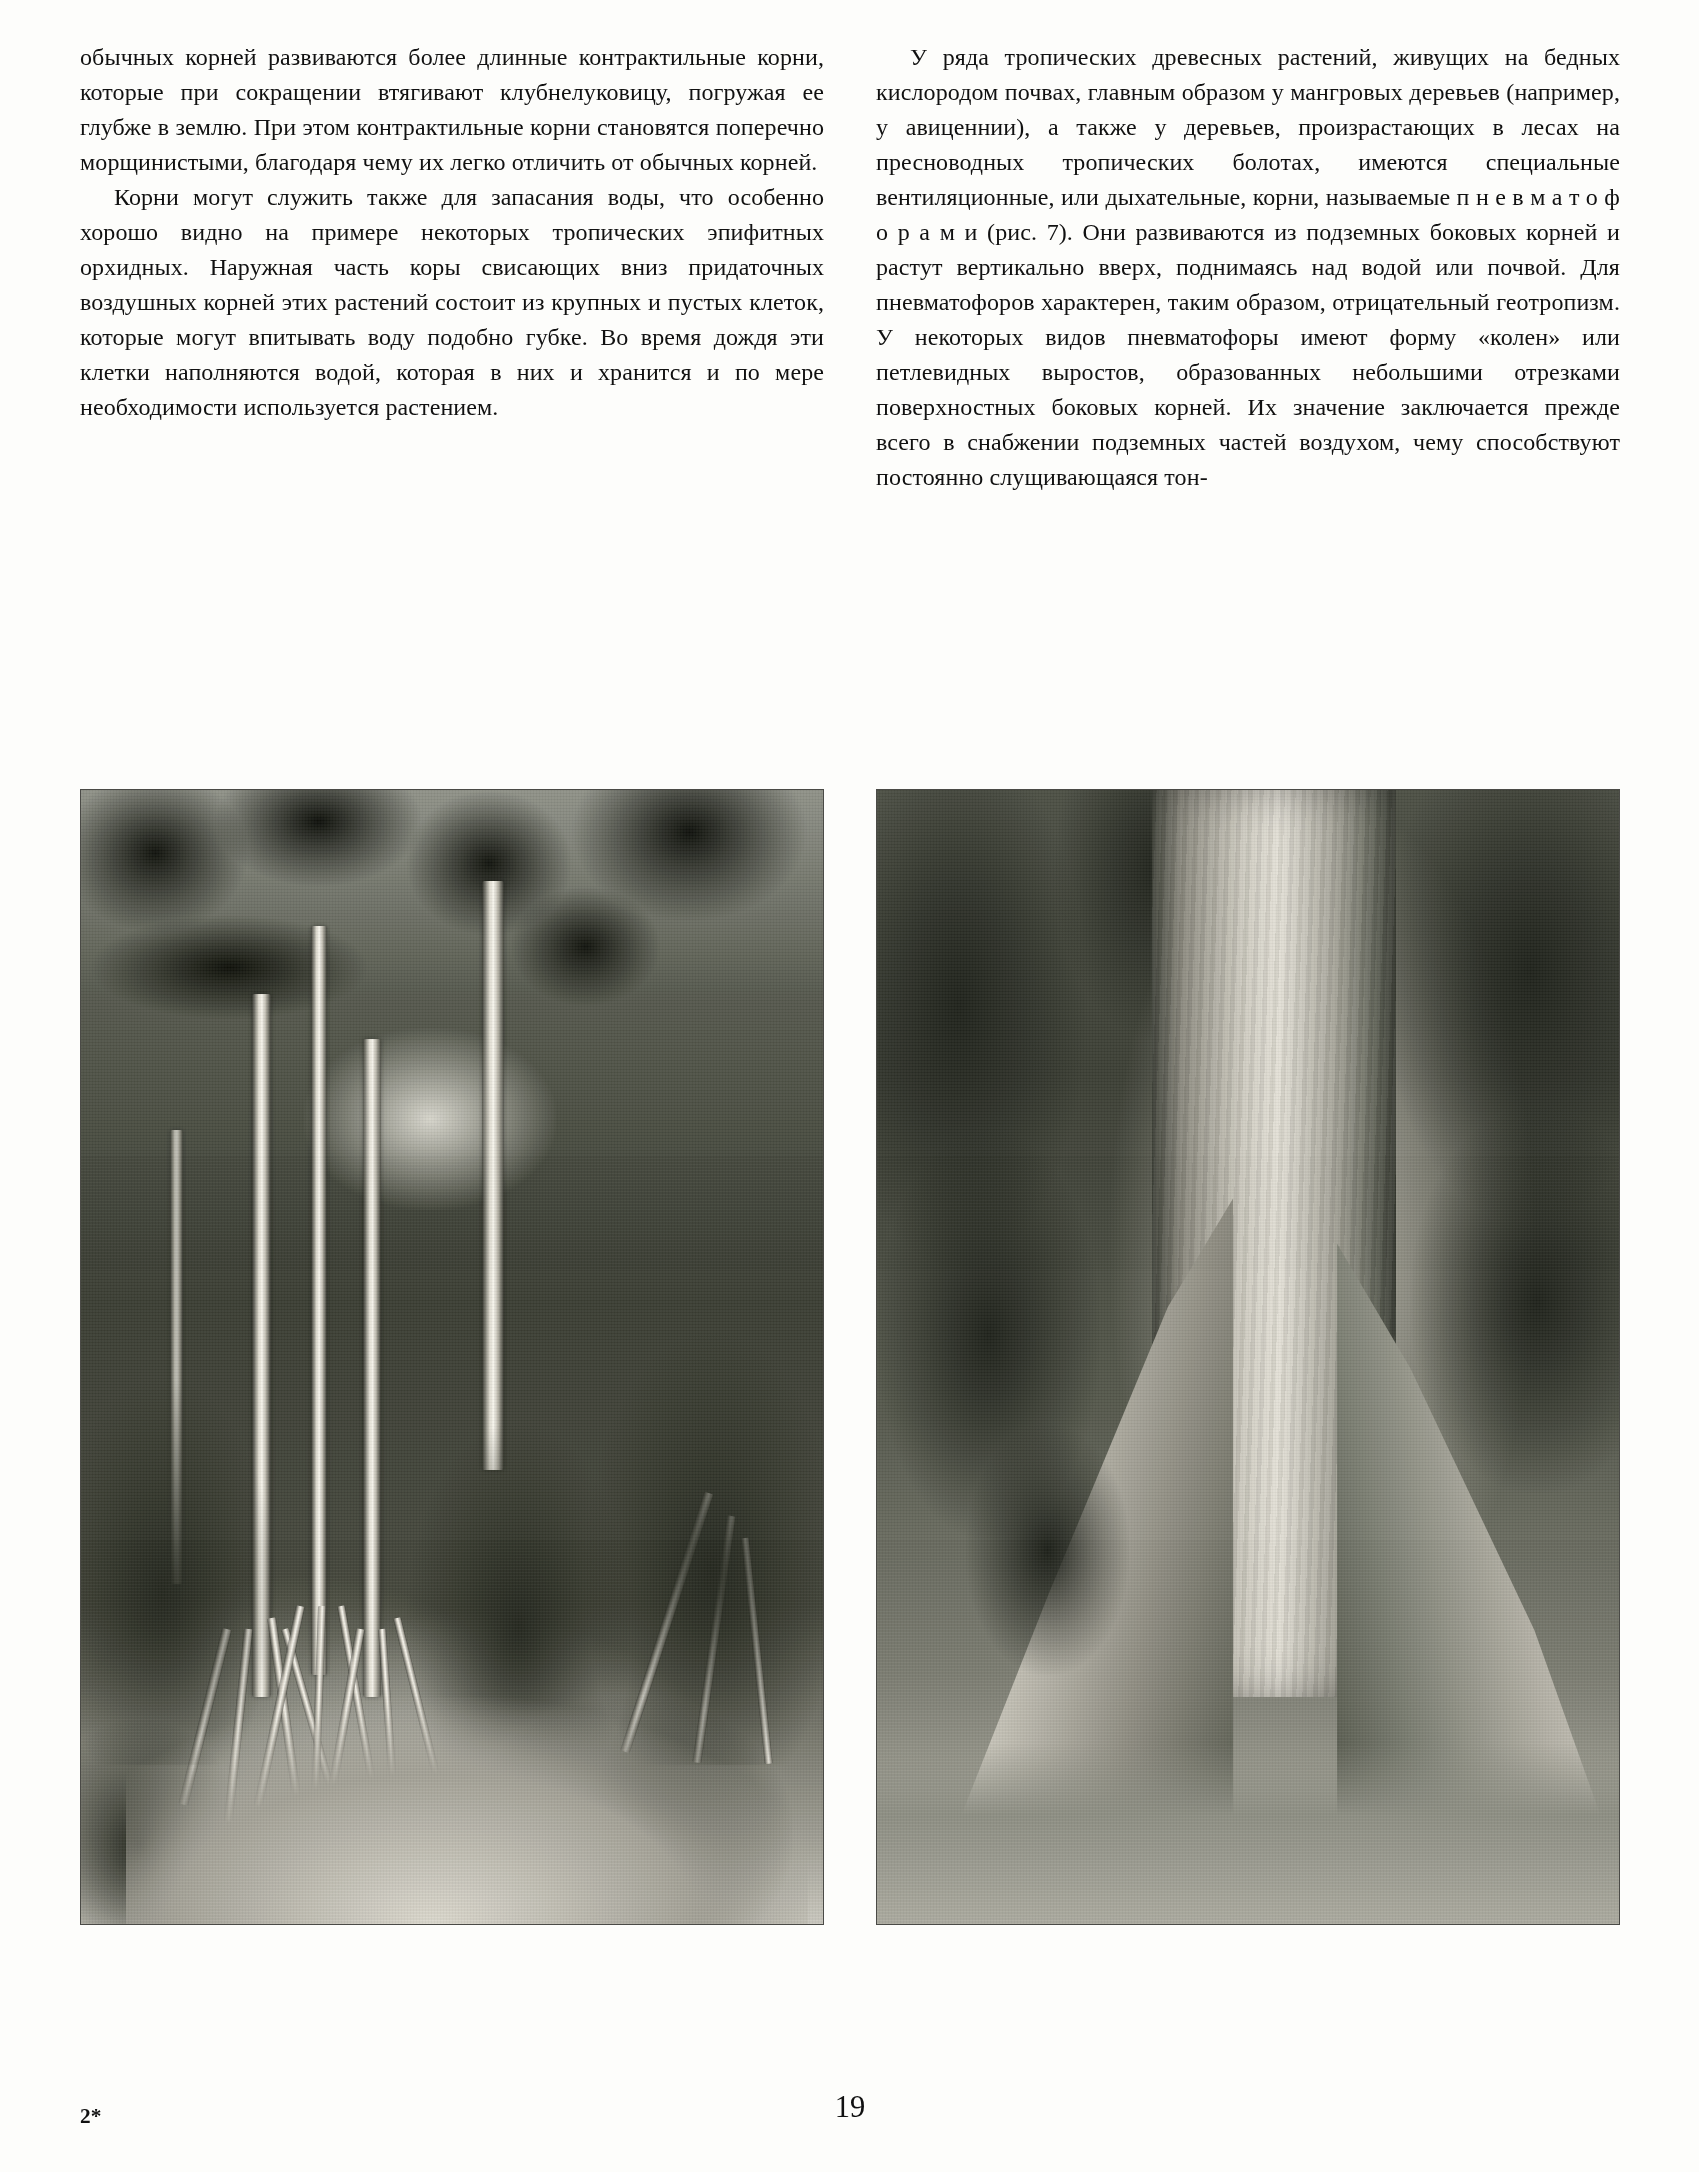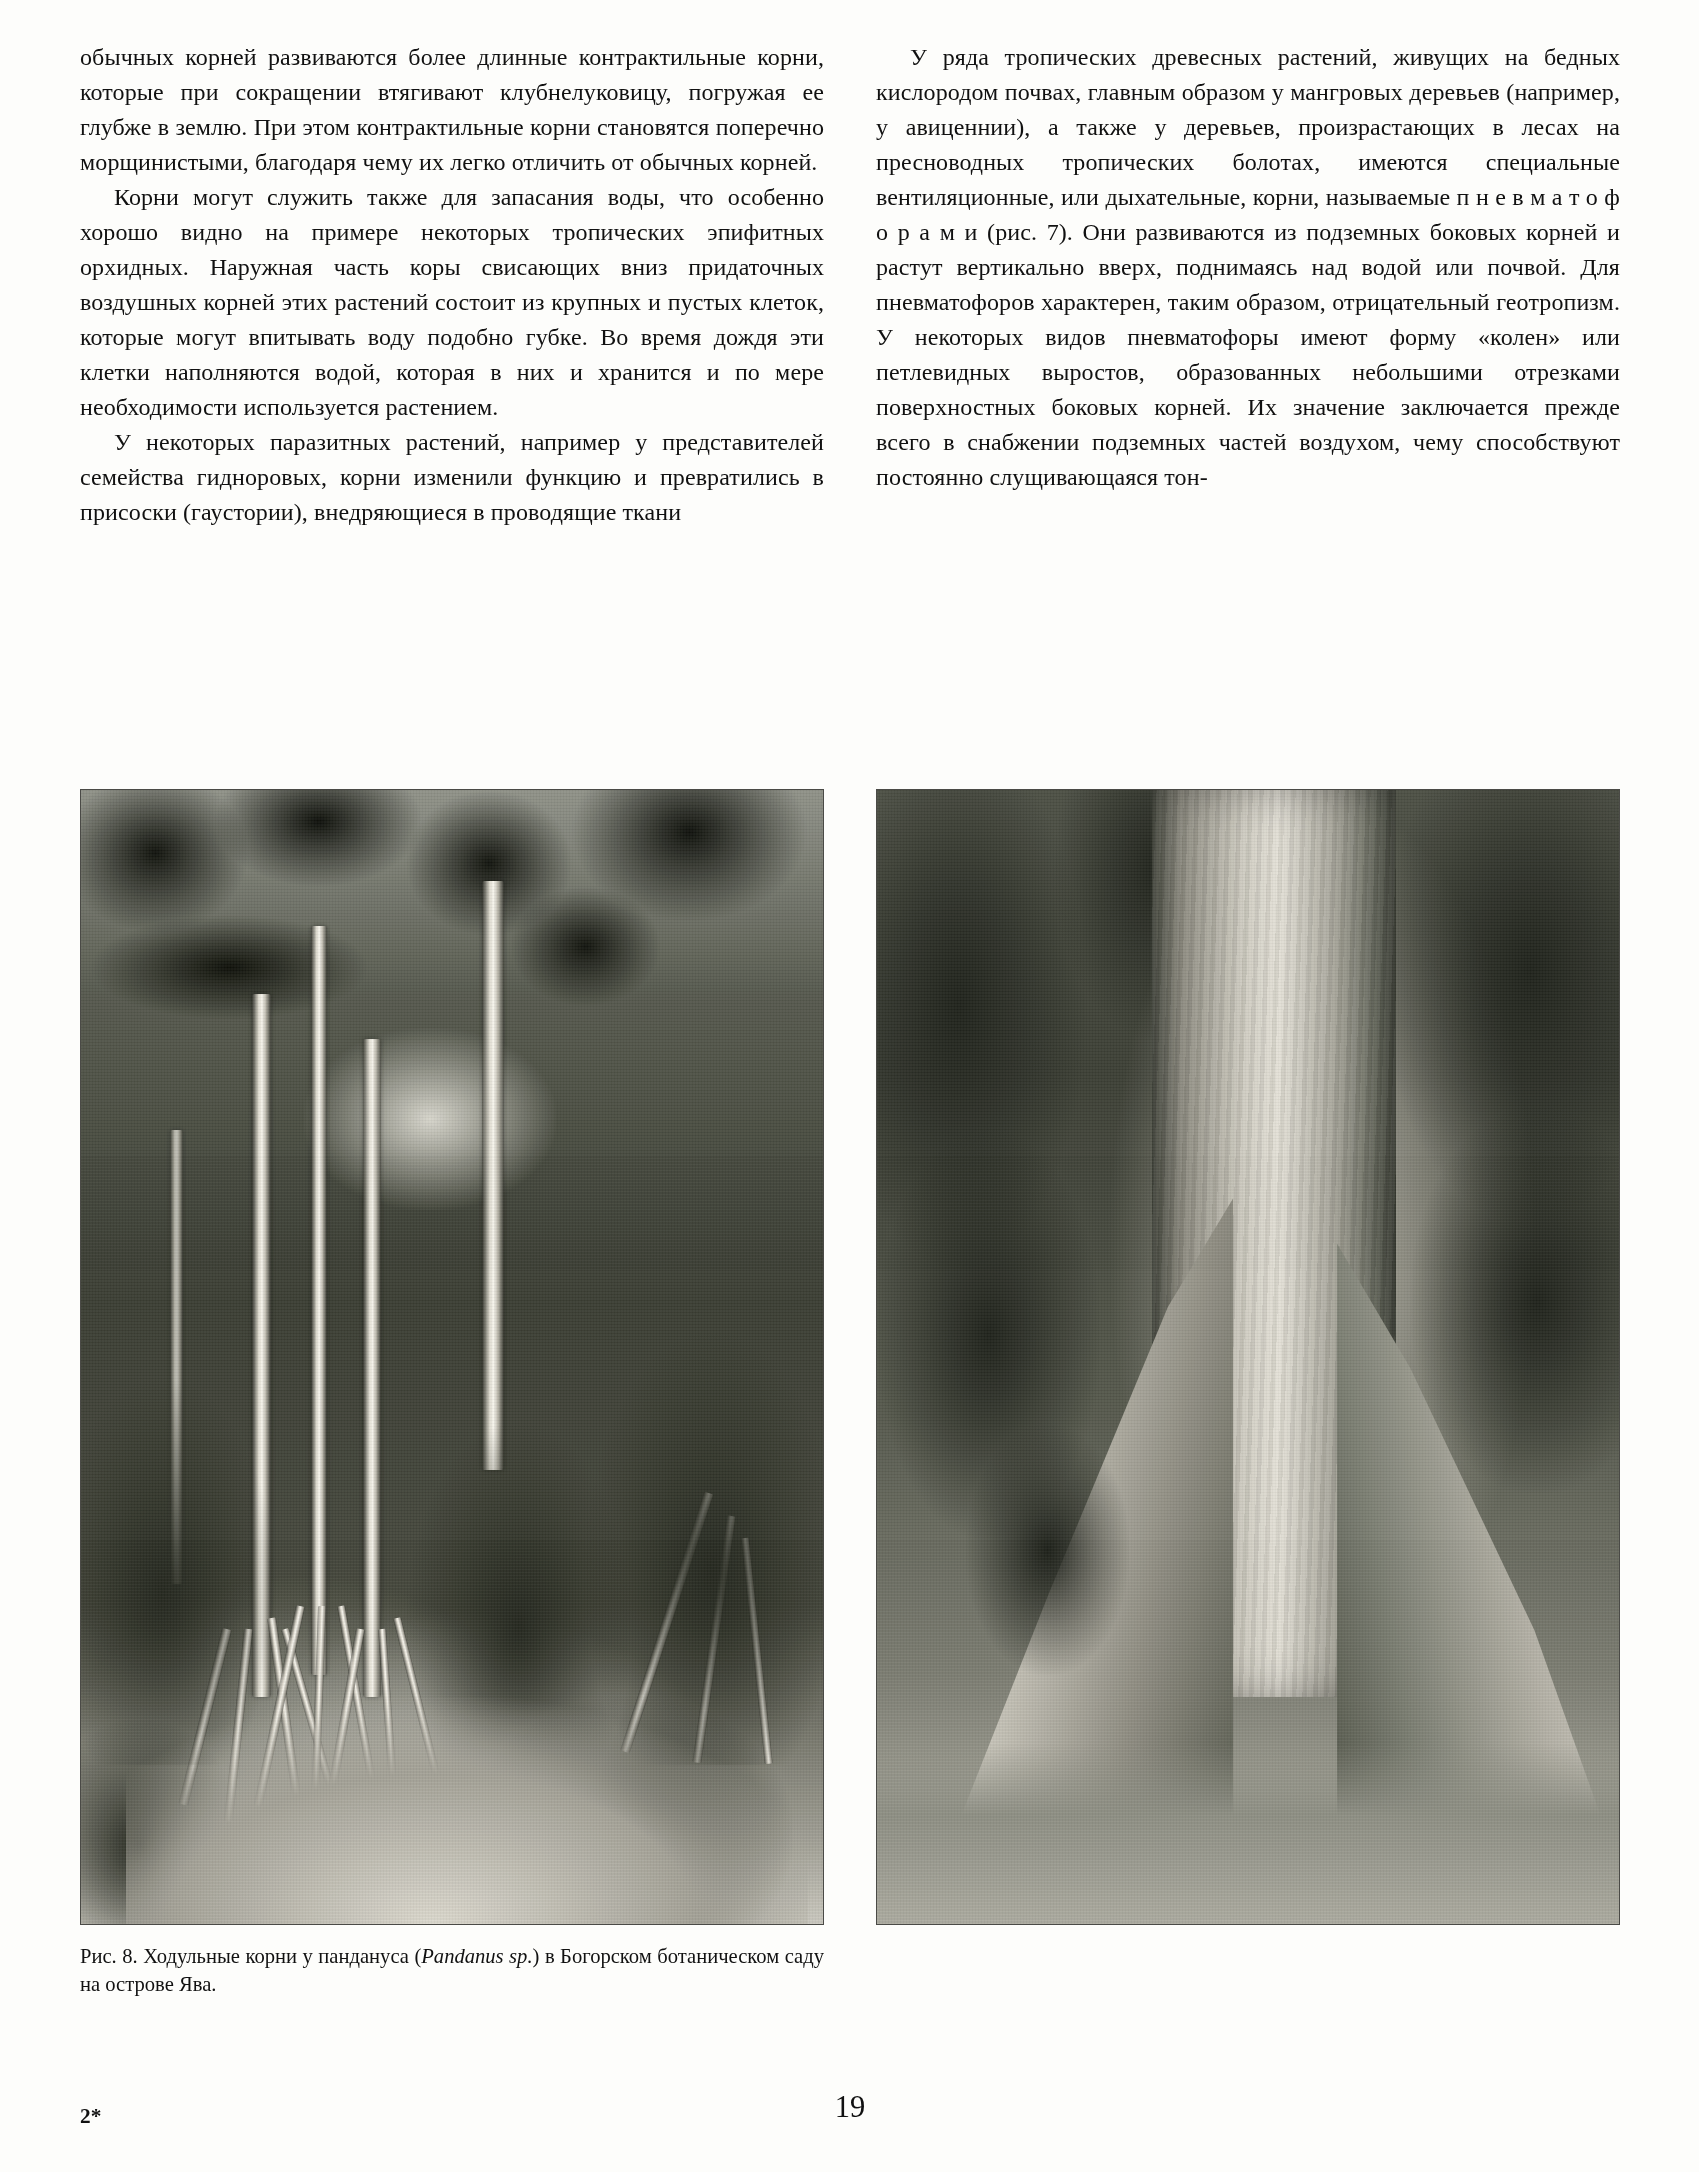--- a/index.html
+++ b/index.html
@@ -194,21 +194,20 @@
 </head>
 <body>
 
 <div class="page">
 
   <div class="columns">
 
     <div class="col">
       <p>обычных корней развиваются более длинные контрактильные корни, которые при сокращении втягивают клубнелуковицу, погружая ее глубже в землю. При этом контрактильные корни становятся поперечно морщинистыми, благодаря чему их легко отличить от обычных корней.</p>
       <p class="indent">Корни могут служить также для запасания воды, что особенно хорошо видно на примере некоторых тропических эпифитных орхидных. Наружная часть коры свисающих вниз придаточных воздушных корней этих растений состоит из крупных и пустых клеток, которые могут впитывать воду подобно губке. Во время дождя эти клетки наполняются водой, которая в них и хранится и по мере необходимости используется растением.</p>
-      <p class="indent">У некоторых паразитных растений, например у представителей семейства гидноровых, корни изменили функцию и превратились в присоски (гаустории), внедряющиеся в проводящие ткани</p>
     </div>
 
     <div class="col">
       <p class="indent">У ряда тропических древесных растений, живущих на бедных кислородом почвах, главным образом у мангровых деревьев (например, у авиценнии), а также у деревьев, произрастающих в лесах на пресноводных тропических болотах, имеются специальные вентиляционные, или дыхательные, корни, называемые п н е в м а т о ф о р а м и (рис. 7). Они развиваются из подземных боковых корней и растут вертикально вверх, поднимаясь над водой или почвой. Для пневматофоров характерен, таким образом, отрицательный геотропизм. У некоторых видов пневматофоры имеют форму «колен» или петлевидных выростов, образованных небольшими отрезками поверхностных боковых корней. Их значение заключается прежде всего в снабжении подземных частей воздухом, чему способствуют постоянно слущивающаяся тон-</p>
     </div>
 
   </div>
 
   <div class="figures">
 
@@ -244,23 +243,20 @@
           <div class="shrub" style="left:-4%;top:52%;width:30%;height:34%;"></div>
           <div class="shrub" style="left:44%;top:56%;width:30%;height:32%;"></div>
           <div class="shrub" style="left:68%;top:48%;width:34%;height:38%;"></div>
           <div class="shrub" style="left:52%;top:80%;width:44%;height:22%;"></div>
           <div class="shrub" style="left:-6%;top:82%;width:28%;height:20%;"></div>
 
           <div class="path"></div>
           <div class="grain"></div>
         </div>
       </div>
-      <figcaption class="fig-caption">
-        <span>Рис. 8.</span><span> Ходульные корни у пандануса (</span><span class="it">Pandanus sp.</span><span>) в Богорском ботаническом саду на острове Ява.</span>
-      </figcaption>
     </figure>
 
     <figure class="fig" style="margin:0;">
       <div class="fig-img">
         <div class="ph9">
           <div class="darkleaf" style="left:-6%;top:-4%;width:34%;height:46%;"></div>
           <div class="darkleaf" style="left:24%;top:-8%;width:28%;height:30%;"></div>
           <div class="darkleaf" style="left:68%;top:-6%;width:40%;height:44%;"></div>
           <div class="darkleaf" style="left:0%;top:30%;width:30%;height:36%;"></div>
           <div class="darkleaf" style="left:72%;top:28%;width:34%;height:34%;"></div>

